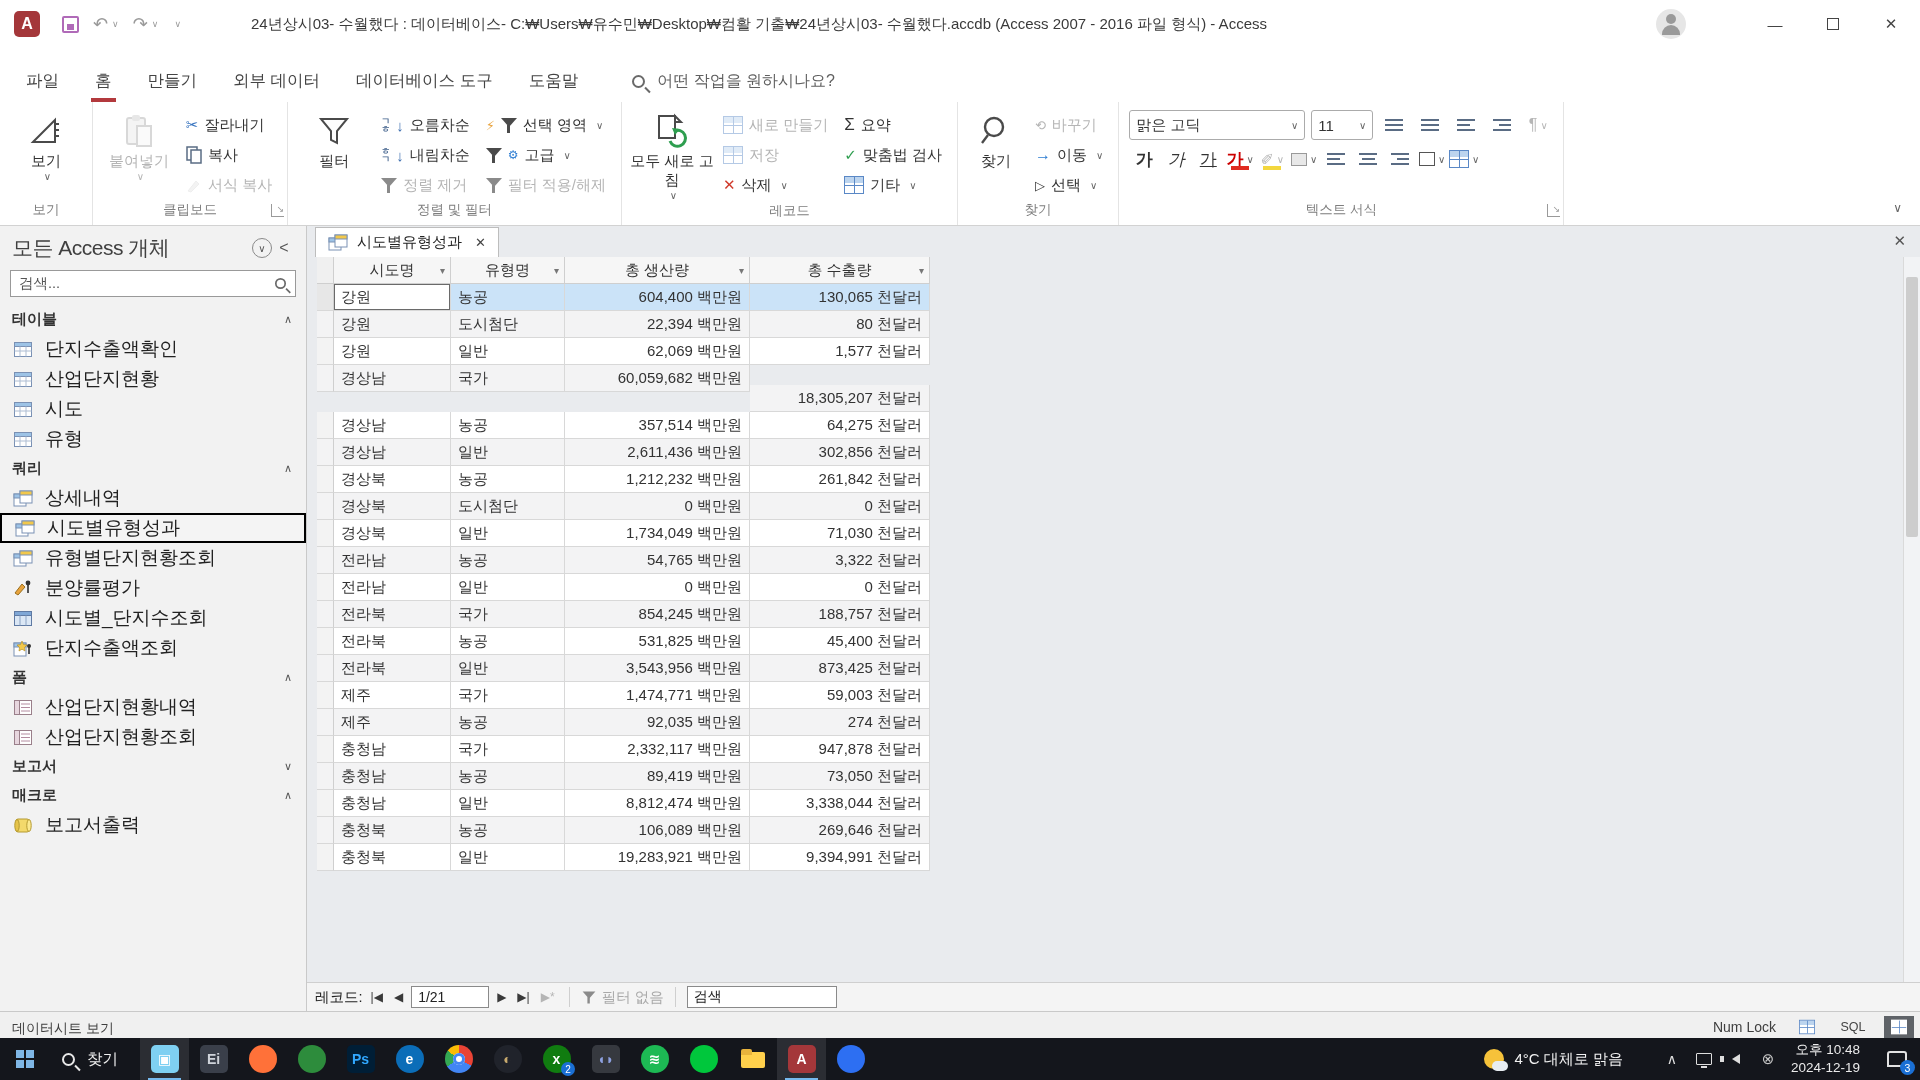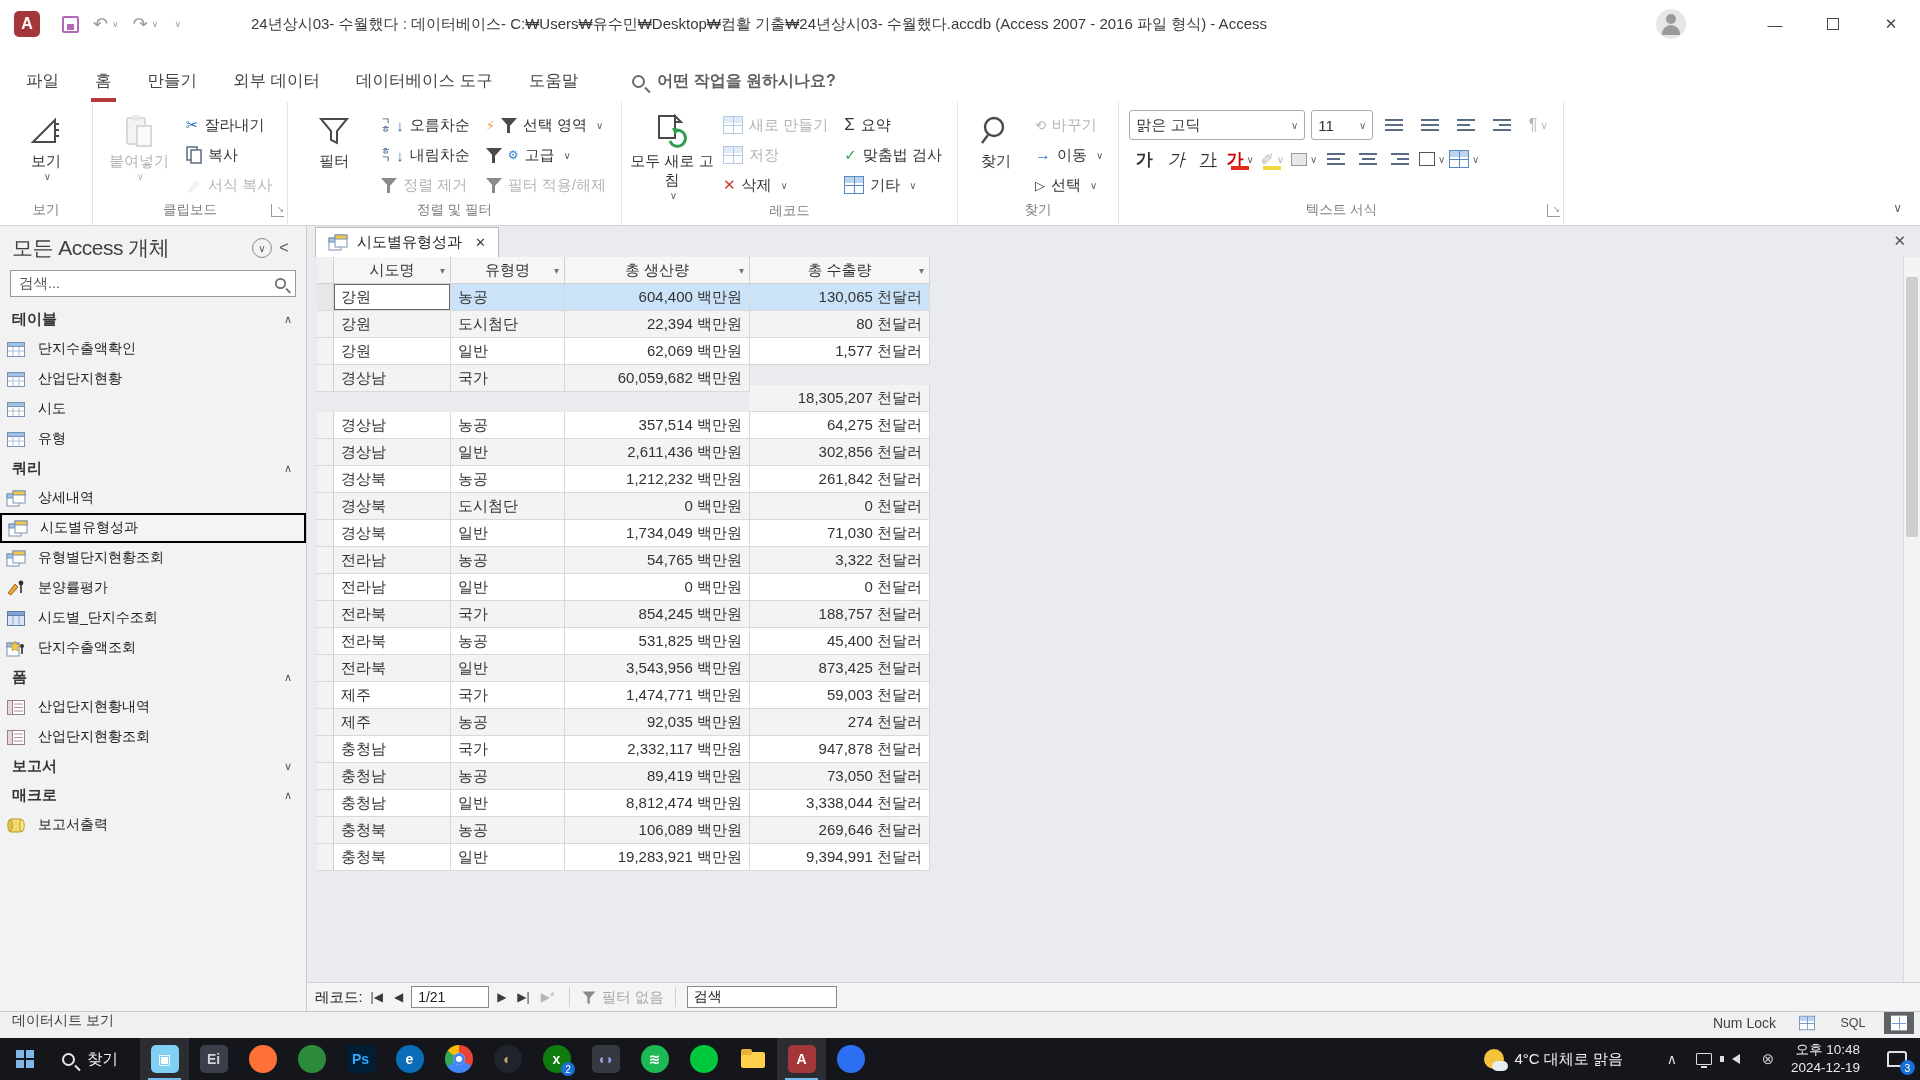--- a/index.html
+++ b/index.html
@@ -20,21 +20,21 @@
   .account-ic { width:30px; height:30px; border-radius:50%; background:#e6e6e6; position:relative; margin-right:60px; }
   .account-ic::before { content:""; position:absolute; left:10px; top:5px; width:10px; height:10px; border-radius:50%; background:#9a9a9a; }
   .account-ic::after { content:""; position:absolute; left:6px; top:16px; width:18px; height:10px; border-radius:9px 9px 0 0; background:#9a9a9a; }
   .win-btn { width:58px; height:48px; display:flex; align-items:center; justify-content:center; font-size:15px; color:#444; }
   .max-box { width:12px; height:12px; border:1px solid #444; }
 
   
   .tabrow { position:absolute; top:48px; left:0; right:0; height:54px; background:#fff; display:flex; align-items:flex-end; }
   .rtab { position:relative; padding:0 18px; height:42px; display:flex; align-items:center; font-size:16.5px; color:#444; }
   .rtab.active::after { content:""; position:absolute; left:14px; right:14px; bottom:0; height:4px; background:#b3393d; }
-  .ribbon-search { display:flex; align-items:center; gap:12px; margin-left:36px; height:42px; font-size:16px; color:#5f5f5f;font-weight:bold; }
+  .ribbon-search { display:flex; align-items:center; gap:12px; margin-left:36px; height:42px; font-size:16px; color:#5f5f5f; }
   .mag { width:13px; height:13px; border:2px solid #6a6a6a; border-radius:50%; position:relative; display:inline-block; }
   .mag::after { content:""; position:absolute; width:7px; height:2px; background:#6a6a6a; transform:rotate(45deg); left:10px; top:12px; }
 
   
   .ribbon { position:absolute; top:102px; left:0; right:0; height:124px; background:#fff; border-bottom:1px solid #d2d2d2; display:flex; }
   .rgroup { display:flex; flex-direction:column; border-right:1px solid #e4e4e4; }
   .rgroup-body { flex:1; display:flex; align-items:flex-start; padding:8px 8px 0 8px; gap:2px; }
   .rgroup-label { height:24px; text-align:center; font-size:13.5px; color:#7e7e7e; position:relative; padding:0 16px; }
   .launcher { position:absolute; right:3px; top:3px; width:13px; height:13px; border-left:1px solid #9a9a9a; border-bottom:1px solid #9a9a9a; font-size:9px; color:#9a9a9a; line-height:10px; text-align:right; }
   .bigbtn { width:76px; display:flex; flex-direction:column; align-items:center; font-size:15px; color:#333; text-align:center; line-height:1.25; }
@@ -70,21 +70,21 @@
   .navpane { width:307px; background:#f2f2f2; border-right:1px solid #c9c9c9; display:flex; flex-direction:column; }
   .np-header { display:flex; align-items:center; padding:8px 10px 4px 12px; }
   .np-title { font-size:21px; color:#404040; letter-spacing:-0.5px; }
   .np-menu { margin-left:auto; width:20px; height:20px; border:1px solid #8a8a8a; border-radius:50%; font-size:10px; color:#555; display:flex; align-items:center; justify-content:center; }
   .np-shutter { width:24px; font-size:16px; color:#555; text-align:center; }
   .np-search { margin:4px 10px 8px 10px; height:27px; background:#fff; border:1px solid #999; display:flex; align-items:center; padding:0 8px; font-size:14.5px; color:#555; }
   .np-search .mag { margin-left:auto; transform:scale(.85); }
   .np-items { flex:1; overflow:hidden; }
   .np-section { display:flex; align-items:center; height:29px; padding:0 14px 0 12px; font-size:15px; font-weight:bold; color:#333; }
   .np-section .chevron { margin-left:auto; font-size:11px; color:#555; font-weight:normal; }
-  .np-item { display:flex; align-items:center; height:30px; padding-left:6px; gap:12px; font-size:14px; color:#222; }
+  .np-item { display:flex; align-items:center; height:30px; padding-left:13px; gap:12px; font-size:19px; color:#222; }
   .np-item.selected { border:2px solid #000; background:#f4f4f4; height:30px; }
   .obj-ic { width:20px; height:17px; display:inline-flex; }
 
   
   .doc { flex:1; position:relative; background:#e9ebee; }
   .doc-tabbar { height:31px; display:flex; align-items:flex-end; }
   .doc-tab { margin-left:8px; height:30px; background:#fff; border:1px solid #bdbdbd; border-bottom:none; display:flex; align-items:center; gap:9px; padding:0 12px; font-size:15px; color:#222; }
   .doc-tab .close { font-size:13px; color:#444; margin-left:4px; }
   .doc-close { position:absolute; right:14px; top:6px; font-size:15px; color:#555; }
   .vscroll { position:absolute; right:0; top:31px; bottom:29px; width:17px; background:#f2f3f5; border-left:1px solid #dadada; }
@@ -106,21 +106,21 @@
 
   
   .recnav { position:absolute; left:0; right:0; bottom:0; height:29px; background:#f4f4f4; border-top:1px solid #cfcfcf; display:flex; align-items:center; padding-left:8px; font-size:14.5px; color:#222; gap:5px; }
   .nav-btn { font-size:12px; color:#3a3a3a; padding:0 3px; }
   .nav-btn.disabled { color:#b5b5b5; }
   .recbox { width:78px; height:22px; background:#fff; border:1px solid #8a8a8a; display:flex; align-items:center; padding:0 6px; font-size:14px; }
   .recsep { width:1px; height:20px; background:#cfcfcf; margin:0 6px; }
   .searchbox { width:150px; height:22px; background:#fff; border:1px solid #8a8a8a; display:flex; align-items:center; padding:0 6px; font-size:14px; color:#222; }
 
   
-  .statusbar { position:absolute; left:0; right:0; bottom:42px; height:27px; background:#f0f0f0; border-top:1px solid #c9c9c9; display:flex; align-items:flex-start; font-size:14px; color:#3f3f3f; }
+  .statusbar { position:absolute; left:0; right:0; bottom:42px; height:27px; background:#f0f0f0; border-top:1px solid #c9c9c9; display:flex; align-items:flex-end; font-size:14px; color:#3f3f3f; }
   .sb-left { padding-left:12px; }
   .sb-right { margin-left:auto; display:flex; align-items:center; gap:16px; padding-right:6px; }
   .sb-ic { width:30px; height:22px; display:flex; align-items:center; justify-content:center; font-size:12.5px; color:#444; }
   .sb-ic .gridic { transform:scale(.8); }
   .sb-ic.active { background:#5f6368; }
   .sb-ic.active .gridic { border-color:#fff; background:#fff; }
 
   
   .taskbar { position:absolute; left:0; right:0; bottom:0; height:42px; background:#14161c; display:flex; align-items:center; color:#eaeaea; }
   .tb-start { width:50px; height:42px; display:flex; align-items:center; justify-content:center; }

